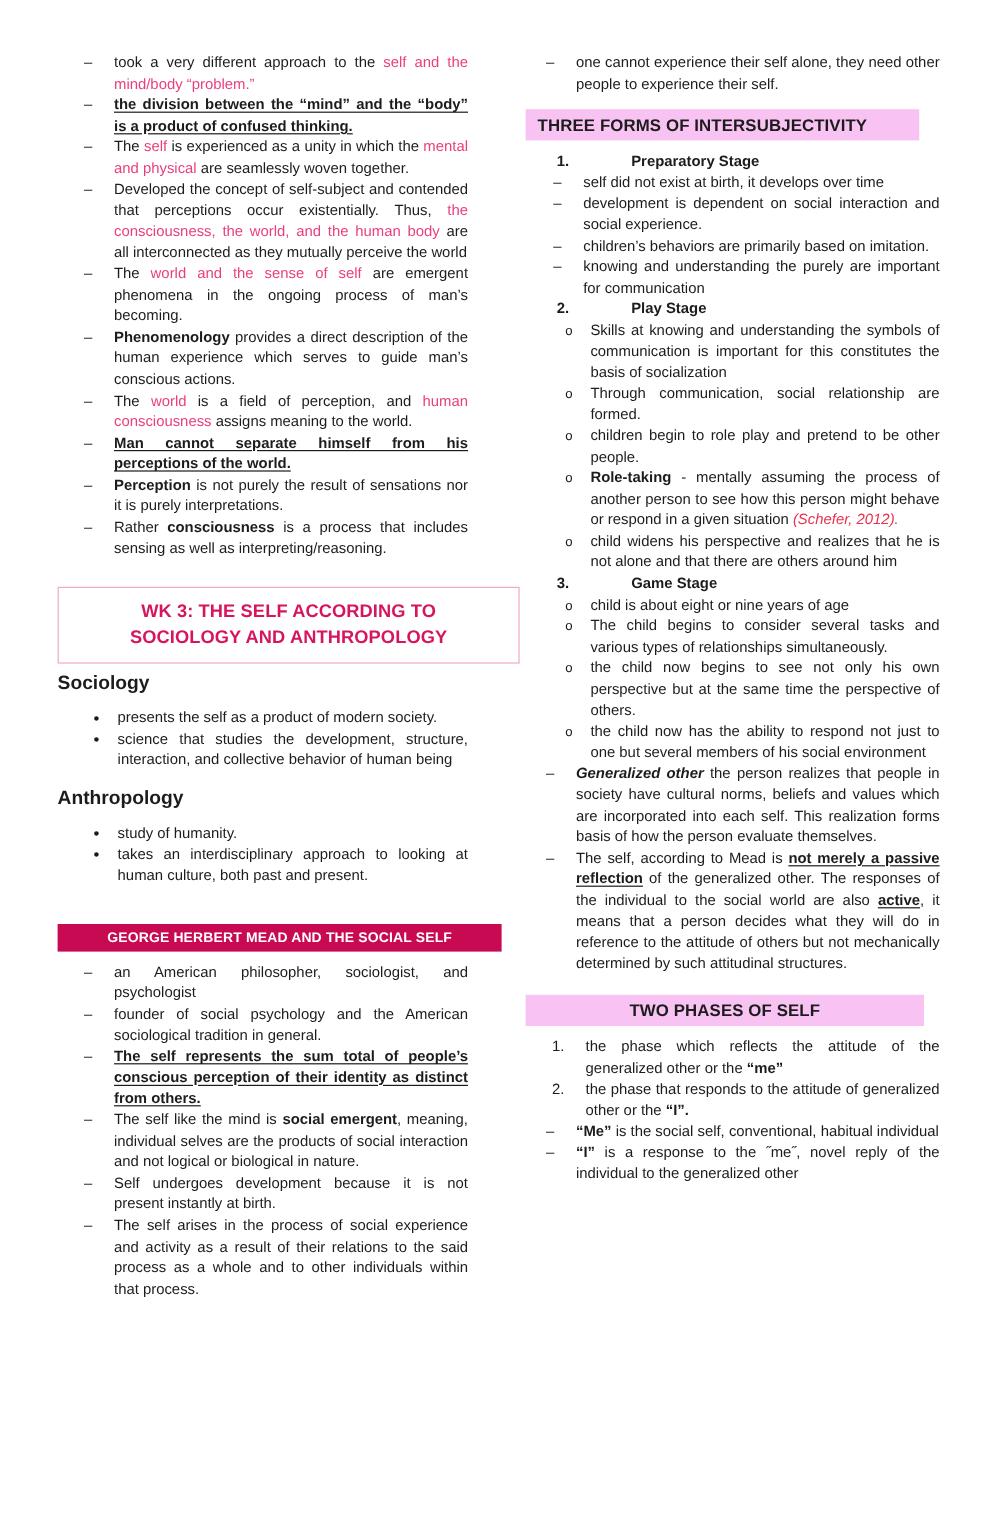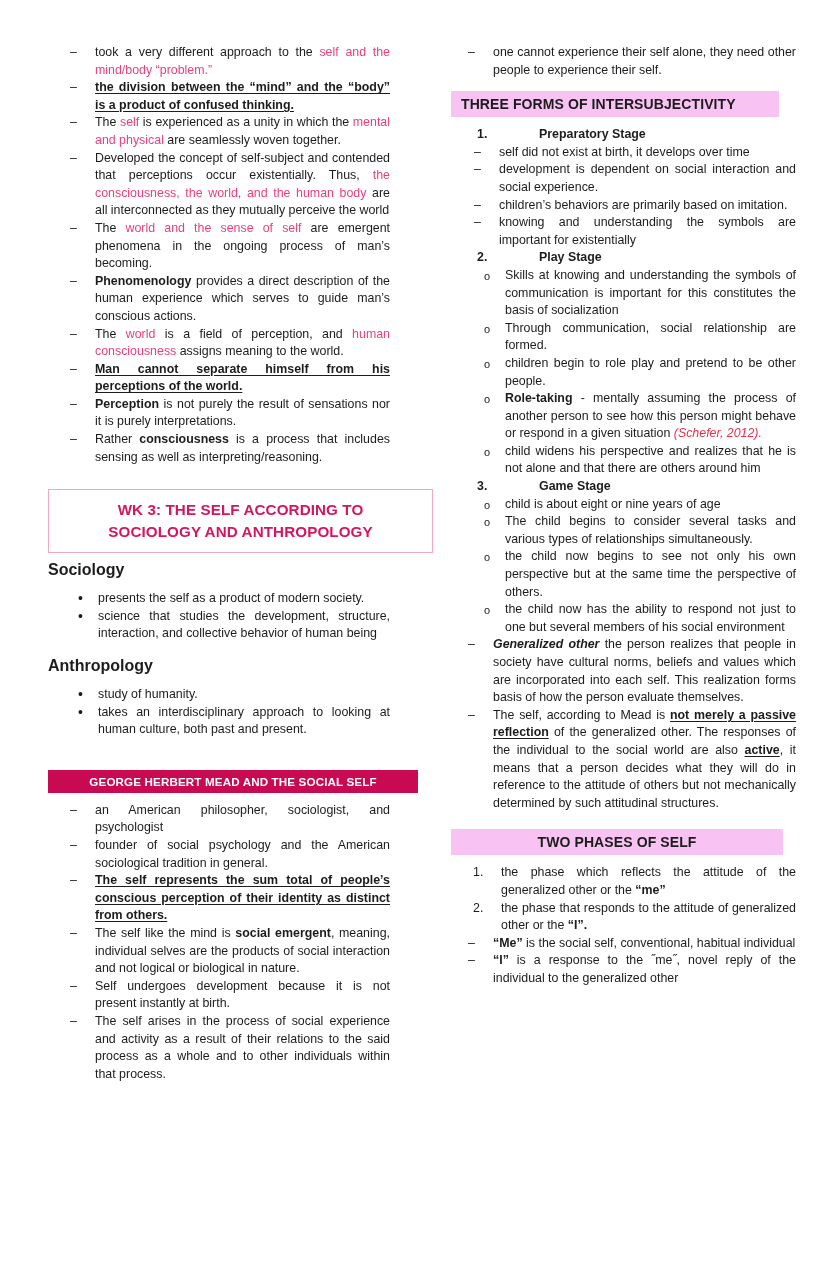--- a/index.html
+++ b/index.html
@@ -12,21 +12,21 @@
     color: #1c1c1c;
     position: relative;
     overflow: hidden;
   }
 
   .page {
     position: absolute;
     inset: 0;
     display: flex;
     padding: 44px 33px 20px 47px;
-    gap: 61px;
+    gap: 48px;
   }
 
   .col { width: 343px; flex: 0 0 343px; }
   .col.right { width: 345px; flex: 0 0 345px; }
 
   
   .txt {
     font-size: 12.4px;
     line-height: 17.6px;
     text-align: justify;
@@ -223,21 +223,21 @@
 
     <div class="pink-banner left">THREE FORMS OF INTERSUBJECTIVITY</div>
 
     <ol class="num txt">
         <li>
           <div class="stage-title">Preparatory Stage</div>
           <ul class="dash txt" style="margin-left: -54px;">
             <li><span>self did not exist at birth, it develops over time</span></li>
             <li><span>development is dependent on social interaction and social experience.</span></li>
             <li><span>children’s behaviors are primarily based on imitation.</span></li>
-            <li><span>knowing and understanding the symbols are important for existentially</span></li>
+            <li><span>knowing and understanding the purely are important for communication</span></li>
           </ul>
         </li>
         <li>
           <div class="stage-title">Play Stage</div>
           <ul class="circ txt" style="margin-left: -54px;">
             <li><span>Skills at knowing and understanding the symbols of communication is important for this constitutes the basis of socialization</span></li>
             <li><span>Through communication, social relationship are formed.</span></li>
             <li><span>children begin to role play and pretend to be other people.</span></li>
             <li><span class="b">Role-taking</span><span> - mentally assuming the process of another person to see how this person might behave or respond in a given situation </span><span class="cite">(Schefer, 2012).</span></li>
             <li><span>child widens his perspective and realizes that he is not alone and that there are others around him</span></li>

